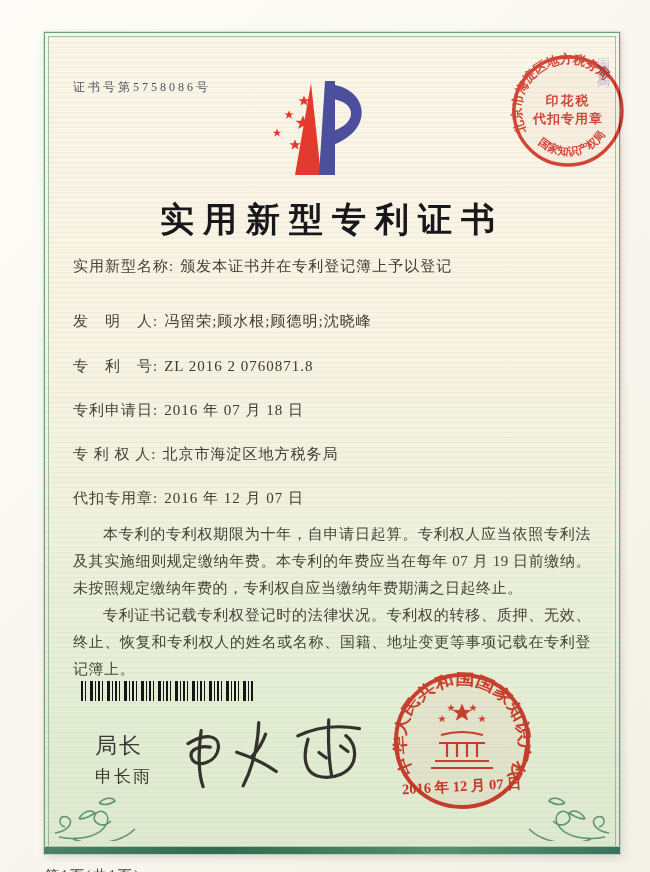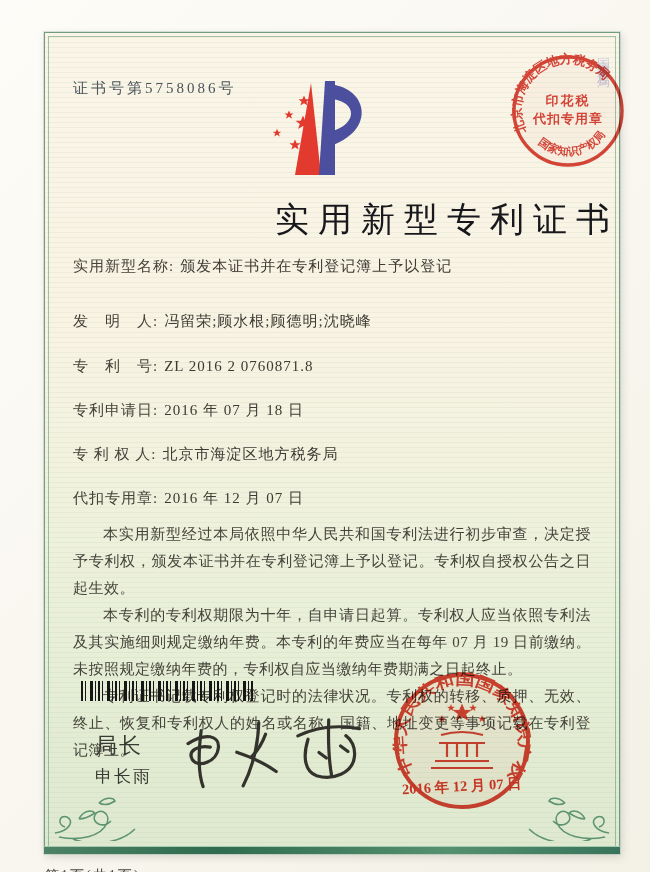--- a/index.html
+++ b/index.html
@@ -20,26 +20,26 @@
     content:"";position:absolute;inset:3px;border:1px solid rgba(95,145,115,.55);
     pointer-events:none;z-index:2;
   }
   .bottom-band{
     position:absolute;left:-1px;right:-1px;bottom:-1px;height:7px;z-index:3;
     background:linear-gradient(90deg,#4d8266,#2f6b4e 30%,#55906f 70%,#37745b);
     border-top:1px solid #a8c9b2;
   }
   .cert-no{
     position:absolute;left:28px;top:46px;z-index:4;
-    font-size:15px;letter-spacing:3px;color:#4b535b;
+    font-size:12px;letter-spacing:3px;color:#4b535b;
   }
   .logo{position:absolute;left:214px;top:38px;z-index:3;}
   .title{
-    position:absolute;left:0;right:0;top:164px;z-index:4;text-align:right;
-    font-size:34px;font-weight:400;letter-spacing:9px;color:#17171c;
+    position:absolute;left:0;right:0;top:164px;z-index:4;text-align:center;
+    font-size:34px;font-weight:700;letter-spacing:9px;color:#17171c;
   }
   .field{
     position:absolute;left:28px;right:26px;z-index:4;
     font-size:15px;color:#413f37;letter-spacing:1px;white-space:nowrap;
   }
   .field .lbl{color:#45423a;}
   .field .val{margin-left:6px;color:#3c3a32;}
   .body-text{
     position:absolute;left:28px;right:28px;top:488px;z-index:4;
     font-size:15px;line-height:27px;color:#45433a;text-align:justify;letter-spacing:.5px;
@@ -135,21 +135,20 @@
     <span class="lbl">专利申请日:</span><span class="val">2016 年 07 月 18 日</span>
   </div>
   <div class="field" style="top:412px">
     <span class="lbl">专 利 权 人:</span><span class="val">北京市海淀区地方税务局</span>
   </div>
   <div class="field" style="top:456px">
     <span class="lbl">代扣专用章:</span><span class="val">2016 年 12 月 07 日</span>
   </div>
 
   <div class="body-text">
-    <p>本实用新型经过本局依照中华人民共和国专利法进行初步审查，决定授予专利权，颁发本证书并在专利登记簿上予以登记。专利权自授权公告之日起生效。</p>
     <p>本专利的专利权期限为十年，自申请日起算。专利权人应当依照专利法及其实施细则规定缴纳年费。本专利的年费应当在每年 07 月 19 日前缴纳。未按照规定缴纳年费的，专利权自应当缴纳年费期满之日起终止。</p>
     <p>专利证书记载专利权登记时的法律状况。专利权的转移、质押、无效、终止、恢复和专利权人的姓名或名称、国籍、地址变更等事项记载在专利登记簿上。</p>
   </div>
 
   <div class="barcode"></div>
 
   <div class="sig-title">局长</div>
   <div class="sig-name">申长雨</div>
 
   <div class="signature">

